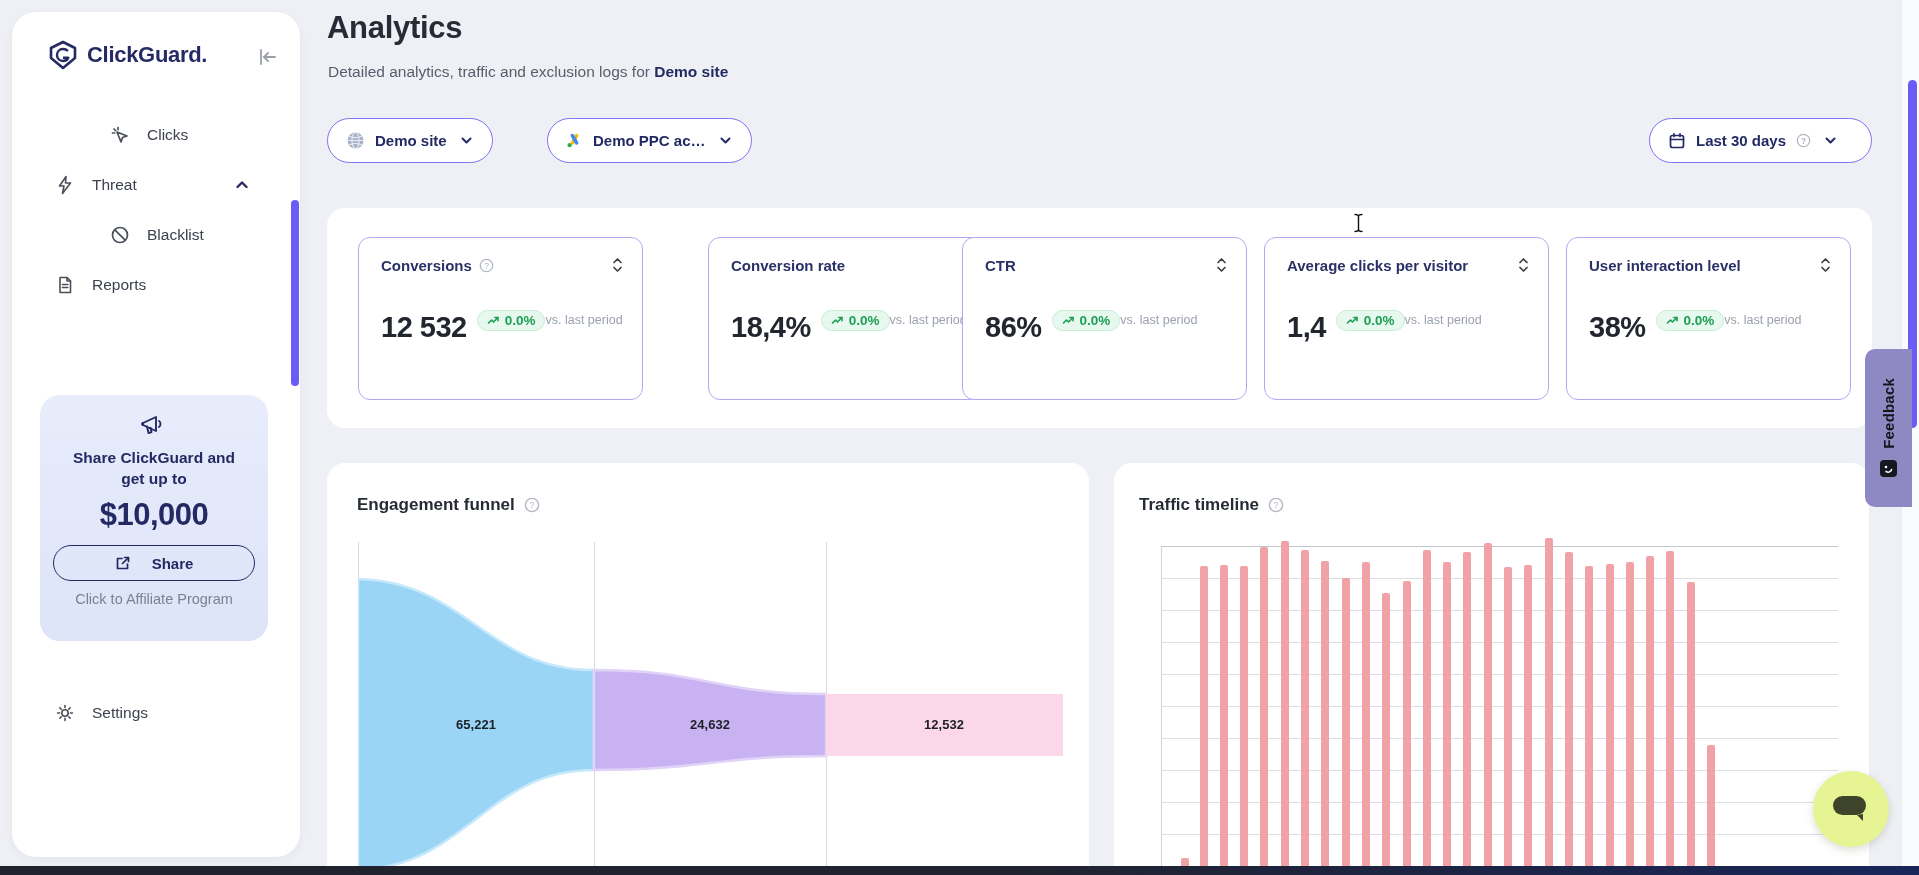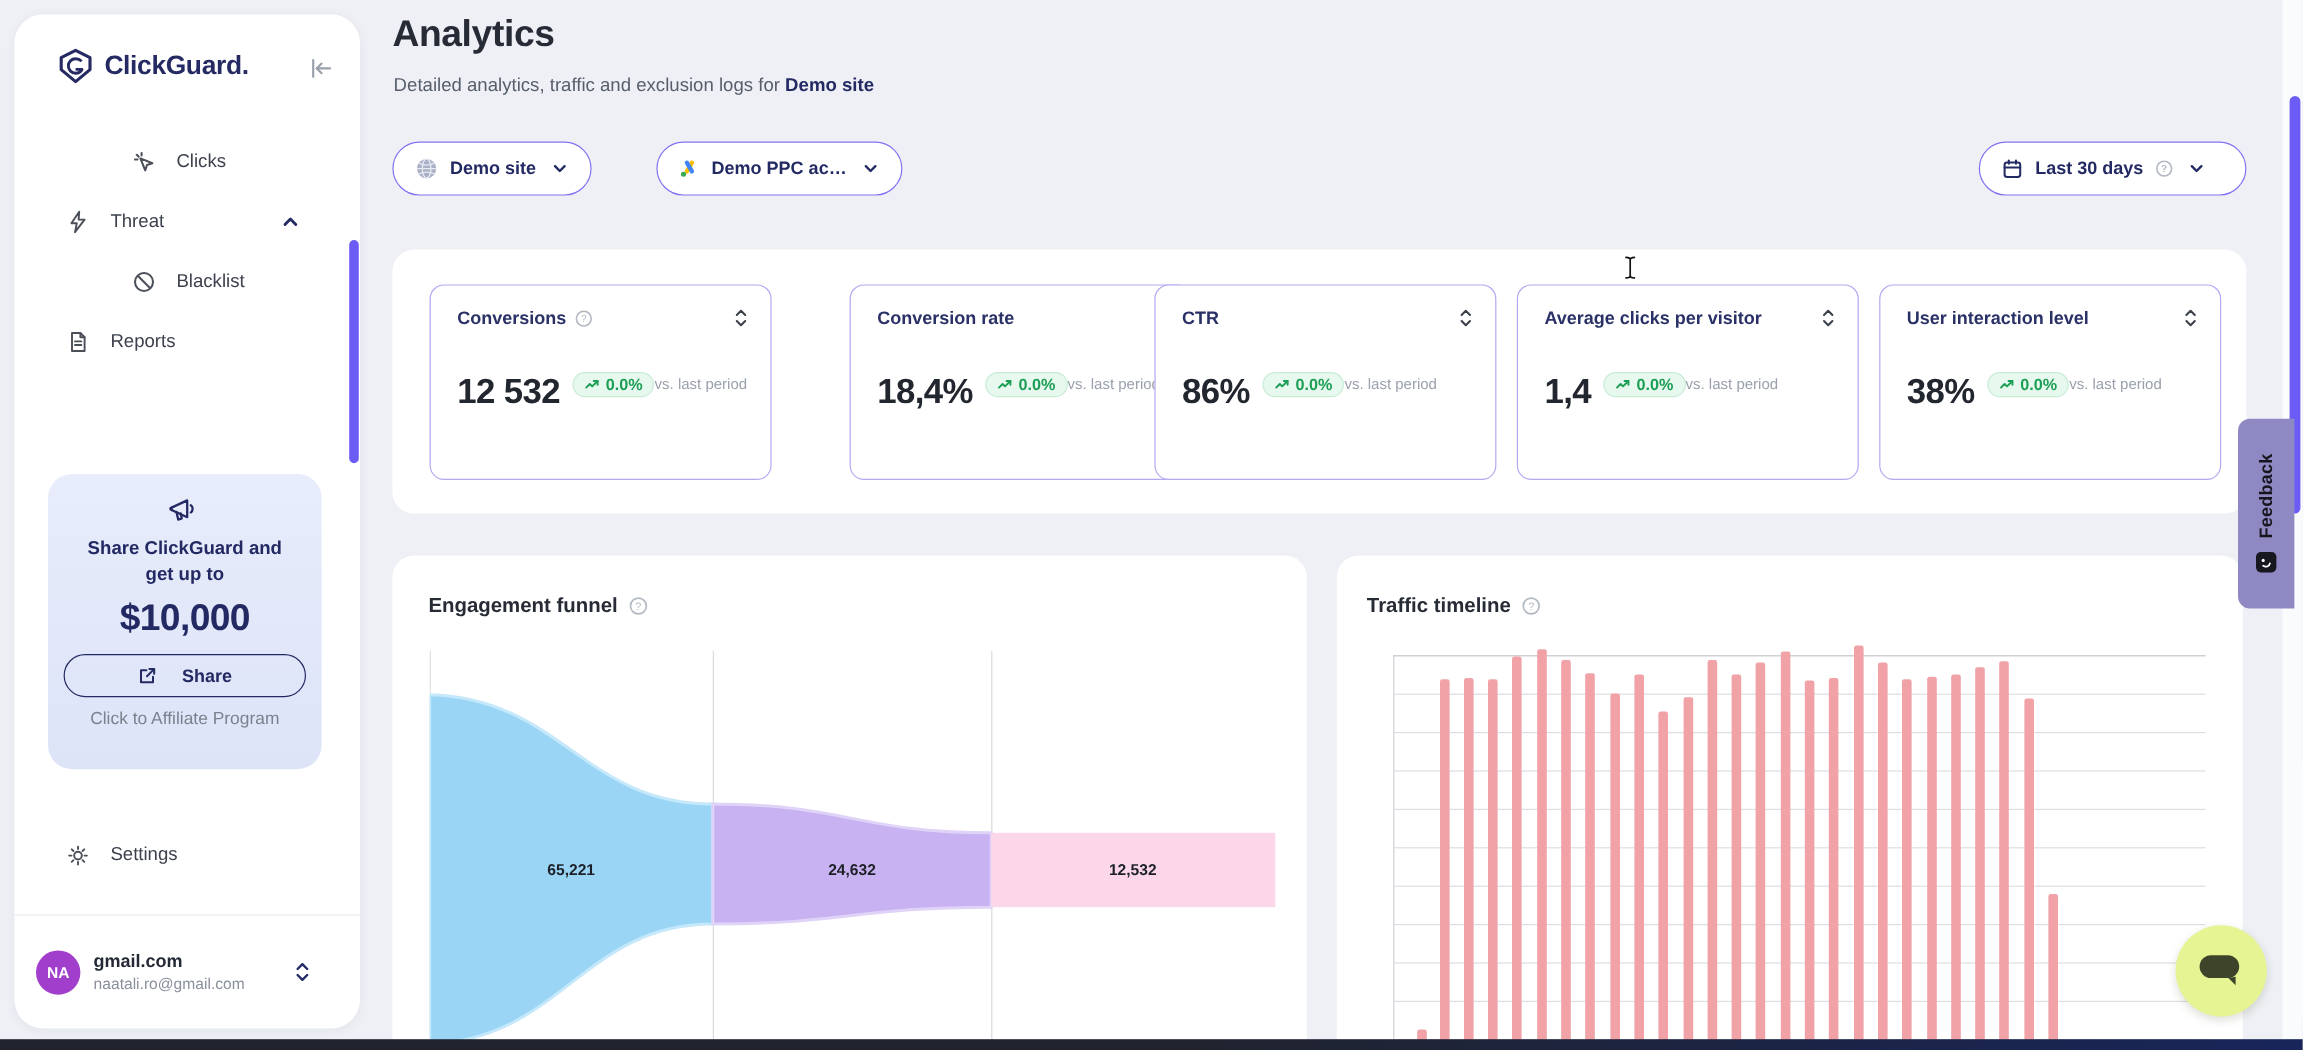--- a/index.html
+++ b/index.html
@@ -189,33 +189,20 @@
       <span class="nico">
         <svg width="20" height="20" viewBox="0 0 20 20" fill="none" stroke="currentColor" stroke-width="1.6" stroke-linecap="round">
           <circle cx="10" cy="10" r="3.2"></circle>
           <path d="M10 2.6 V4.6 M10 15.4 V17.4 M2.6 10 H4.6 M15.4 10 H17.4 M4.8 4.8 L6.2 6.2 M13.8 13.8 L15.2 15.2 M15.2 4.8 L13.8 6.2 M6.2 13.8 L4.8 15.2"></path>
         </svg>
       </span>
       <span>Settings</span>
     </div>
   </div>
 
-  <div class="user-row">
-    <div class="avatar">NA</div>
-    <div class="user-texts">
-      <div class="user-title">gmail.com</div>
-      <div class="user-email">naatali.ro@gmail.com</div>
-    </div>
-    <span class="user-select">
-      <svg width="16" height="20" viewBox="0 0 16 20" fill="none" stroke="currentColor" stroke-width="2" stroke-linecap="round" stroke-linejoin="round">
-        <path d="M4 7.5 L8 3.5 L12 7.5"></path>
-          <path d="M4 12.5 L8 16.5 L12 12.5"></path>
-      </svg>
-    </span>
-  </div>
 </div>
 
 <h1 class="page-title">Analytics</h1>
 <div class="page-sub"><span>Detailed analytics, traffic and exclusion logs for </span><b>Demo site</b></div>
 
 <div class="pill" style="left:327px;">
   <span>
     <svg width="19" height="19" viewBox="0 0 19 19">
         <circle cx="9.5" cy="9.5" r="8" fill="#aab1c6"></circle>
         <g stroke="#e7eaf2" stroke-width="1.1" fill="none">

